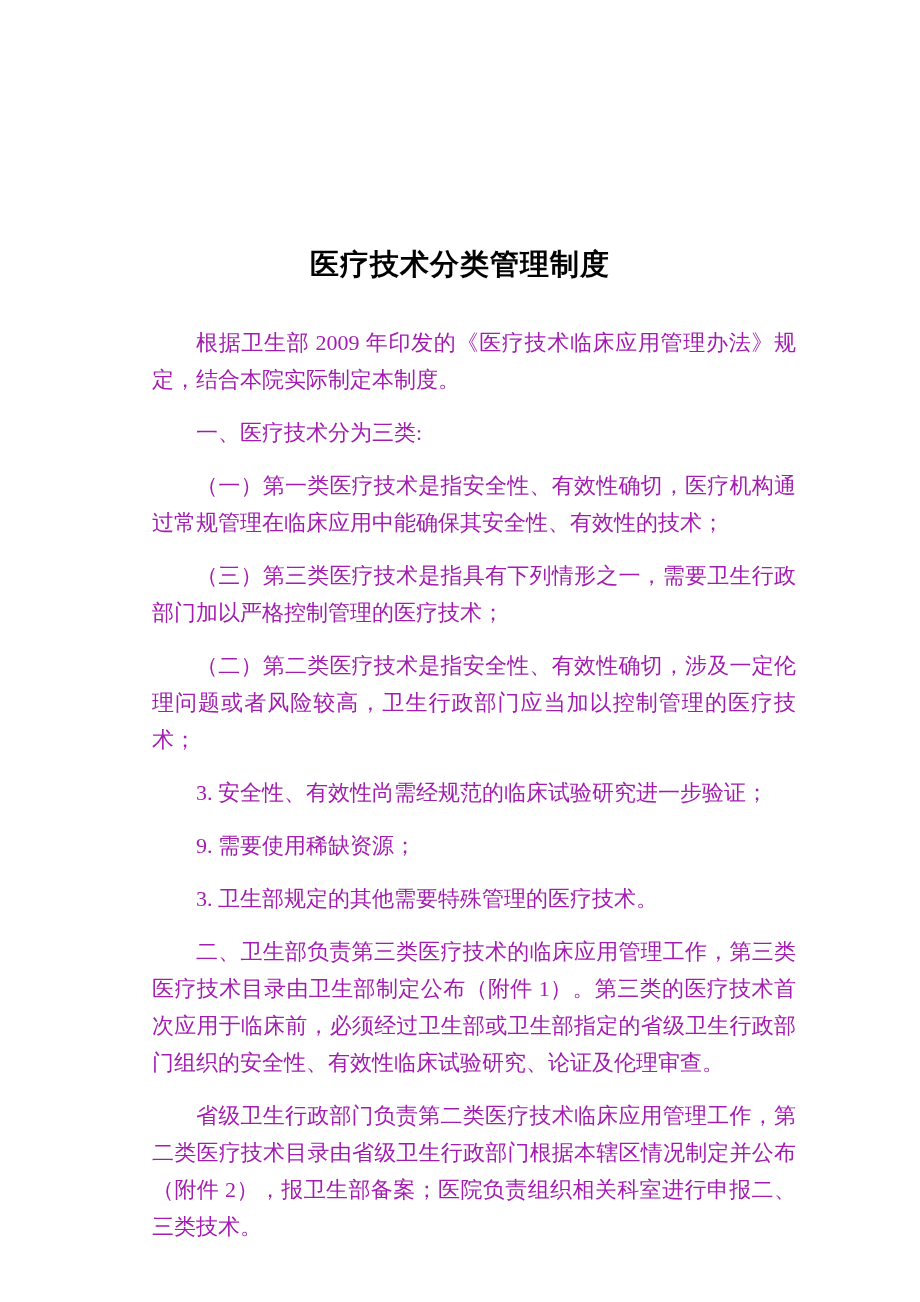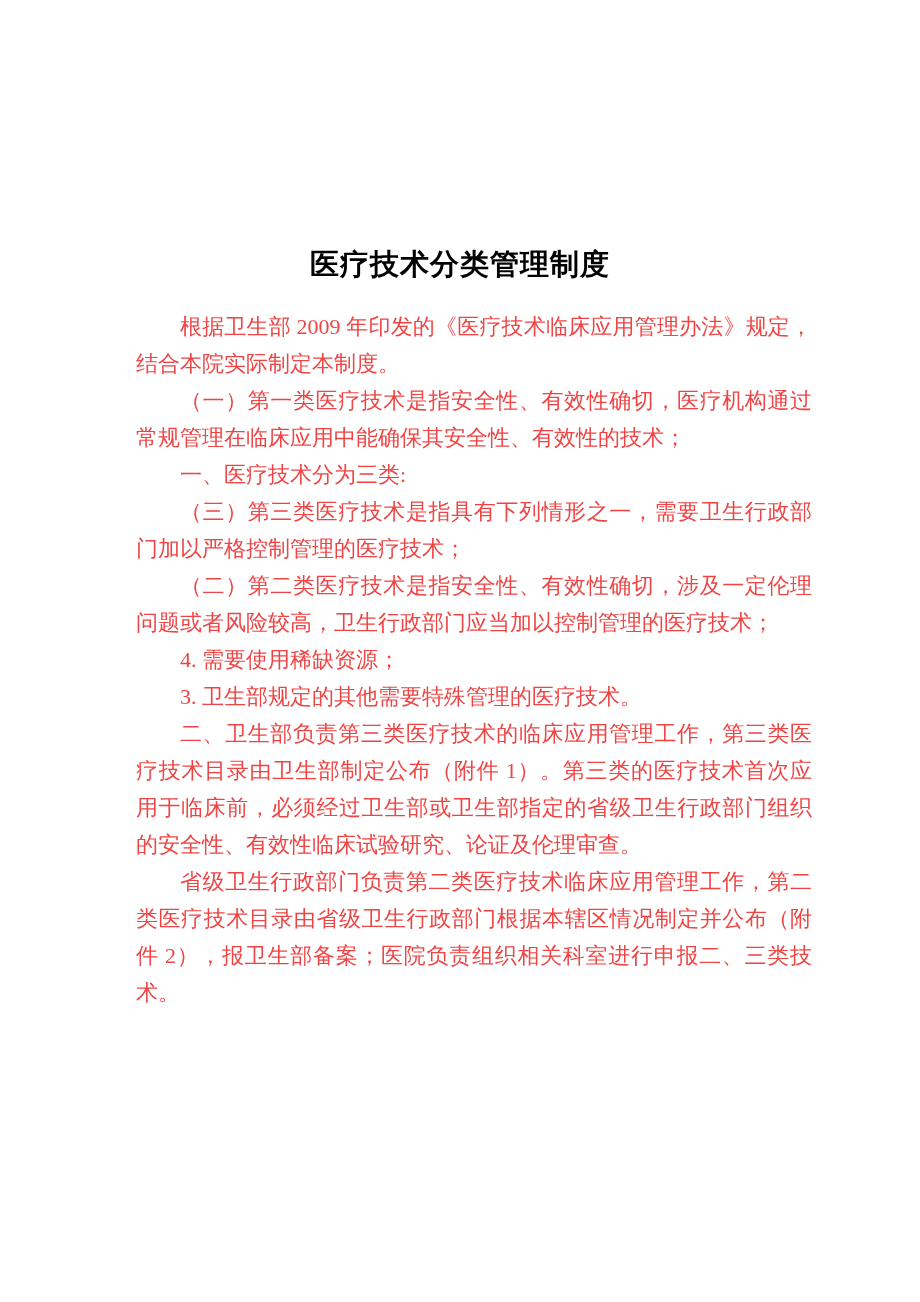--- a/index.html
+++ b/index.html
@@ -28,40 +28,41 @@
     font-weight: 700;
     letter-spacing: 1px;
   }
   .doc-body {
     position: absolute;
     left: 136px;
     top: 308px;
     width: 676px;
   }
   .doc-body p {
-    margin: 0;
+    margin: 16px;
     padding: 0;
     font-size: 22px;
     line-height: 37px;
     text-align: justify;
     text-indent: 2em;
-    color: #ef4444;
+    color: #a21caf;
     word-break: normal;
   }
 </style>
 </head>
 <body>
 
 <div class="page">
   <h1 class="doc-title">医疗技术分类管理制度</h1>
 
   <div class="doc-body">
     <p>根据卫生部 2009 年印发的《医疗技术临床应用管理办法》规定，结合本院实际制定本制度。</p>
+    <p>一、医疗技术分为三类:</p>
     <p>（一）第一类医疗技术是指安全性、有效性确切，医疗机构通过常规管理在临床应用中能确保其安全性、有效性的技术；</p>
-    <p>一、医疗技术分为三类:</p>
     <p>（三）第三类医疗技术是指具有下列情形之一，需要卫生行政部门加以严格控制管理的医疗技术；</p>
     <p>（二）第二类医疗技术是指安全性、有效性确切，涉及一定伦理问题或者风险较高，卫生行政部门应当加以控制管理的医疗技术；</p>
-    <p>4. 需要使用稀缺资源；</p>
+    <p>3. 安全性、有效性尚需经规范的临床试验研究进一步验证；</p>
+    <p>9. 需要使用稀缺资源；</p>
     <p>3. 卫生部规定的其他需要特殊管理的医疗技术。</p>
     <p>二、卫生部负责第三类医疗技术的临床应用管理工作，第三类医疗技术目录由卫生部制定公布（附件 1）。第三类的医疗技术首次应用于临床前，必须经过卫生部或卫生部指定的省级卫生行政部门组织的安全性、有效性临床试验研究、论证及伦理审查。</p>
     <p>省级卫生行政部门负责第二类医疗技术临床应用管理工作，第二类医疗技术目录由省级卫生行政部门根据本辖区情况制定并公布（附件 2），报卫生部备案；医院负责组织相关科室进行申报二、三类技术。</p>
   </div>
 </div>
 
 </body></html>

